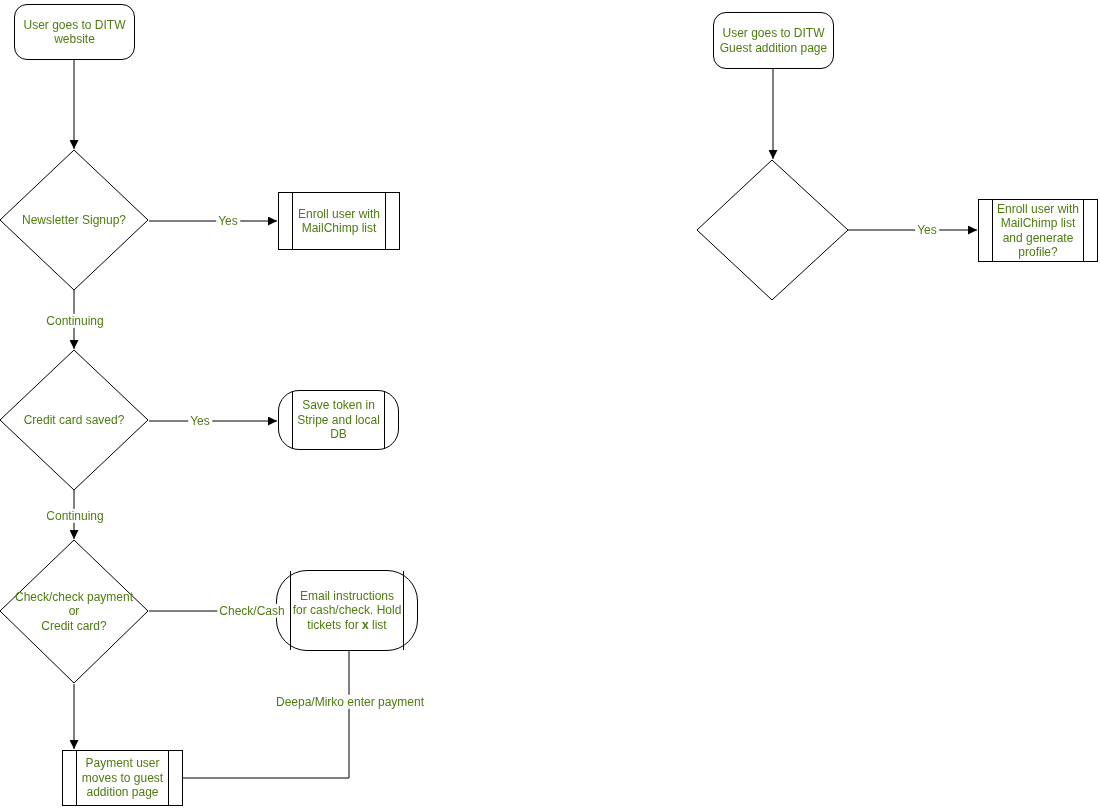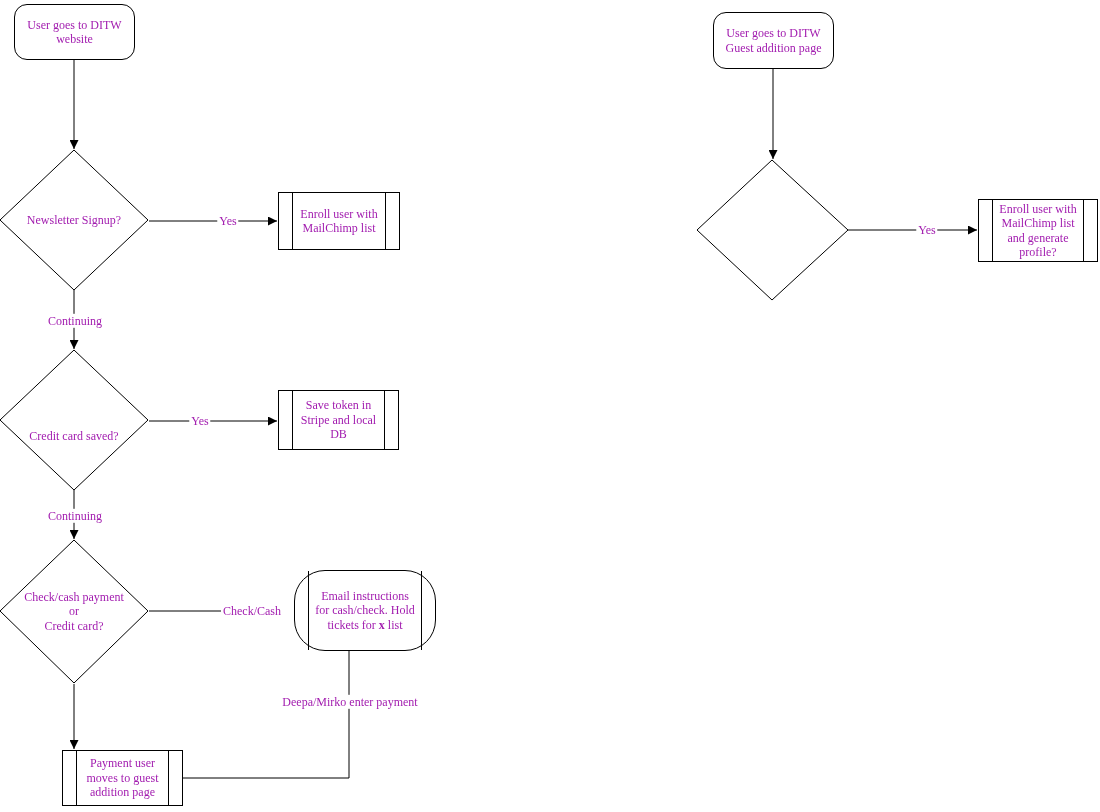--- a/index.html
+++ b/index.html
@@ -1,23 +1,23 @@
 <!DOCTYPE html>
 <html><head>
 <meta charset="utf-8">
 <style>
   html, body { margin: 0; padding: 0; background: #ffffff; }
   .canvas {
     position: relative;
     width: 1100px;
     height: 812px;
     background: #ffffff;
-    font-family: Liberation Serif, serif;
+    font-family: Liberation Sans, sans-serif;
     font-size: 12px;
-    color: #a21caf;
+    color: #4d7c0f;
     overflow: hidden;
   }
   svg.wires { position: absolute; left: 0; top: 0; width: 1100px; height: 812px; }
   .node {
     position: absolute;
     background: #ffffff;
     border: 1px solid #000000;
     box-sizing: border-box;
     display: flex;
     align-items: center;
@@ -89,37 +89,37 @@
 
   <div class="diamond-label" style="left:0px; top:150px; width:148px; height:140px;">
     <div class="label">Newsletter Signup?</div>
   </div>
 
   <div class="node pre" style="left:278px; top:192px; width:122px; height:58px;">
     <div class="label">Enroll user with
 MailChimp list</div>
   </div>
 
-  <div class="diamond-label" style="left:0px; top:366px; width:148px; height:140px;">
+  <div class="diamond-label" style="left:0px; top:350px; width:148px; height:140px;">
     <div class="label">Credit card saved?</div>
   </div>
 
-  <div class="node pre" style="left:278px; top:390px; width:121px; height:60px;">
+  <div class="node pre" style="left:278px; top:390px; width:121px; height:60px;border-radius:21px;">
     <div class="label">Save token in
 Stripe and local
 DB</div>
   </div>
 
   <div class="diamond-label" style="left:0px; top:540px; width:148px; height:143px;">
-    <div class="label">Check/cash payment
+    <div class="label">Check/check payment
 or
 Credit card?</div>
   </div>
 
-  <div class="node pre" style="left:294px; top:570px; width:142px; height:81px;border-radius:31px;">
+  <div class="node pre" style="left:276px; top:570px; width:142px; height:81px;border-radius:31px;">
     <div class="label"><span>Email instructions
 for cash/check. Hold
 tickets for </span><b>x</b><span> list</span></div>
   </div>
 
   <div class="node pre" style="left:14px; top:750px; width:121px; height:56px;margin-left:48px;">
     <div class="label">Payment user
 moves to guest
 addition page</div>
   </div>

